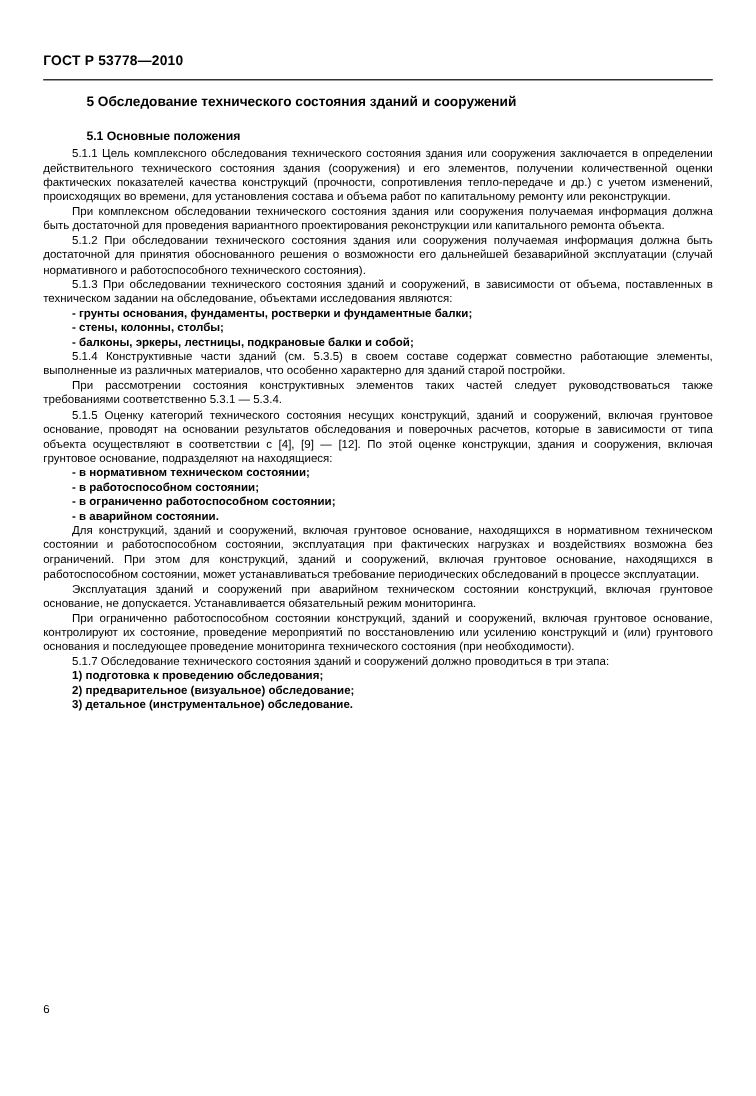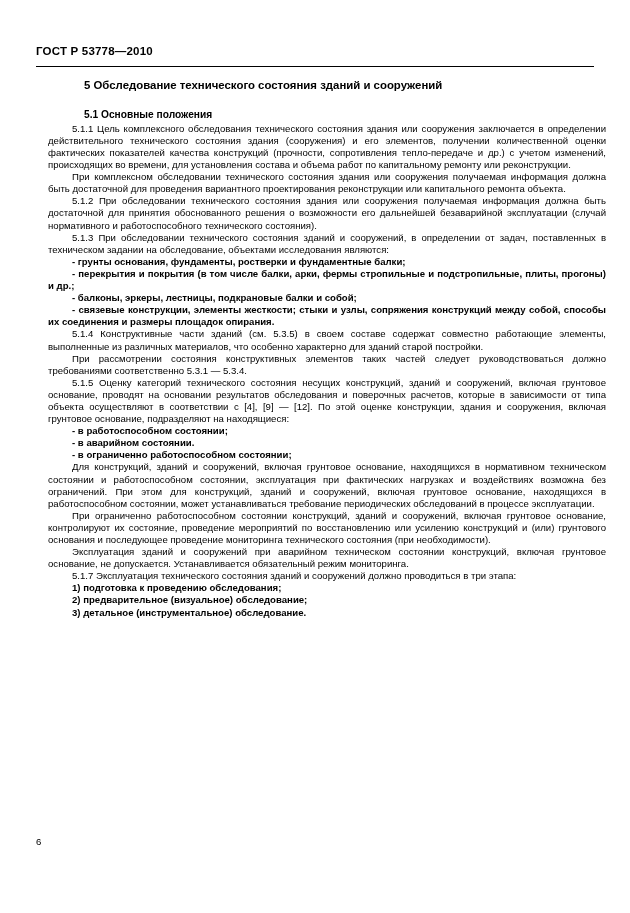--- a/index.html
+++ b/index.html
@@ -33,21 +33,21 @@
   .header-rule {
     position: absolute;
     left: 36px;
     top: 66px;
     width: 558px;
     height: 1px;
     background: #000;
   }
   .content {
     position: absolute;
-    left: 48px;
+    left: 36px;
     top: 78px;
     width: 558px;
   }
   h1.section-title {
     font-size: 11.4px;
     font-weight: bold;
     margin: 0 0 16px 0;
     padding-left: 36px;
     line-height: 1.3;
   }
@@ -84,34 +84,34 @@
   <div class="doc-header">ГОСТ Р 53778—2010</div>
   <div class="header-rule"></div>
 
   <div class="content">
     <h1 class="section-title">5 Обследование технического состояния зданий и сооружений</h1>
     <h2 class="sub-title">5.1 Основные положения</h2>
 
     <p class="para">5.1.1 Цель комплексного обследования технического состояния здания или сооружения заключается в определении действительного технического состояния здания (сооружения) и его элементов, получении количественной оценки фактических показателей качества конструкций (прочности, сопротивления тепло-передаче и др.) с учетом изменений, происходящих во времени, для установления состава и объема работ по капитальному ремонту или реконструкции.</p>
     <p class="para">При комплексном обследовании технического состояния здания или сооружения получаемая информация должна быть достаточной для проведения вариантного проектирования реконструкции или капитального ремонта объекта.</p>
     <p class="para">5.1.2 При обследовании технического состояния здания или сооружения получаемая информация должна быть достаточной для принятия обоснованного решения о возможности его дальнейшей безаварийной эксплуатации (случай нормативного и работоспособного технического состояния).</p>
-    <p class="para">5.1.3 При обследовании технического состояния зданий и сооружений, в определении от задач, поставленных в техническом задании на обследование, объектами исследования являются:</p>
+    <p class="para">5.1.3 При обследовании технического состояния зданий и сооружений, в зависимости от объема, поставленных в техническом задании на обследование, объектами исследования являются:</p>
     <p class="para listitem">- грунты основания, фундаменты, ростверки и фундаментные балки;</p>
-    <p class="para listitem">- перекрытия и покрытия (в том числе балки, арки, фермы стропильные и подстропильные, плиты, прогоны) и др.;</p>
+    <p class="para listitem">- стены, колонны, столбы;</p>
     <p class="para listitem">- балконы, эркеры, лестницы, подкрановые балки и собой;</p>
-    <p class="para listitem">- связевые конструкции, элементы жесткости; стыки и узлы, сопряжения конструкций между собой, способы их соединения и размеры площадок опирания.</p>
     <p class="para">5.1.4 Конструктивные части зданий (см. 5.3.5) в своем составе содержат совместно работающие элементы, выполненные из различных материалов, что особенно характерно для зданий старой постройки.</p>
-    <p class="para">При рассмотрении состояния конструктивных элементов таких частей следует руководствоваться должно требованиями соответственно 5.3.1 — 5.3.4.</p>
+    <p class="para">При рассмотрении состояния конструктивных элементов таких частей следует руководствоваться также требованиями соответственно 5.3.1 — 5.3.4.</p>
     <p class="para">5.1.5 Оценку категорий технического состояния несущих конструкций, зданий и сооружений, включая грунтовое основание, проводят на основании результатов обследования и поверочных расчетов, которые в зависимости от типа объекта осуществляют в соответствии с [4], [9] — [12]. По этой оценке конструкции, здания и сооружения, включая грунтовое основание, подразделяют на находящиеся:</p>
+    <p class="para listitem">- в нормативном техническом состоянии;</p>
     <p class="para listitem">- в работоспособном состоянии;</p>
+    <p class="para listitem">- в ограниченно работоспособном состоянии;</p>
     <p class="para listitem">- в аварийном состоянии.</p>
-    <p class="para listitem">- в ограниченно работоспособном состоянии;</p>
     <p class="para">Для конструкций, зданий и сооружений, включая грунтовое основание, находящихся в нормативном техническом состоянии и работоспособном состоянии, эксплуатация при фактических нагрузках и воздействиях возможна без ограничений. При этом для конструкций, зданий и сооружений, включая грунтовое основание, находящихся в работоспособном состоянии, может устанавливаться требование периодических обследований в процессе эксплуатации.</p>
+    <p class="para">Эксплуатация зданий и сооружений при аварийном техническом состоянии конструкций, включая грунтовое основание, не допускается. Устанавливается обязательный режим мониторинга.</p>
     <p class="para">При ограниченно работоспособном состоянии конструкций, зданий и сооружений, включая грунтовое основание, контролируют их состояние, проведение мероприятий по восстановлению или усилению конструкций и (или) грунтового основания и последующее проведение мониторинга технического состояния (при необходимости).</p>
-    <p class="para">Эксплуатация зданий и сооружений при аварийном техническом состоянии конструкций, включая грунтовое основание, не допускается. Устанавливается обязательный режим мониторинга.</p>
-    <p class="para">5.1.7 Эксплуатация технического состояния зданий и сооружений должно проводиться в три этапа:</p>
+    <p class="para">5.1.7 Обследование технического состояния зданий и сооружений должно проводиться в три этапа:</p>
     <p class="para listitem">1) подготовка к проведению обследования;</p>
     <p class="para listitem">2) предварительное (визуальное) обследование;</p>
     <p class="para listitem">3) детальное (инструментальное) обследование.</p>
   </div>
 
   <div class="page-number">6</div>
 </div>
 
 </body></html>

